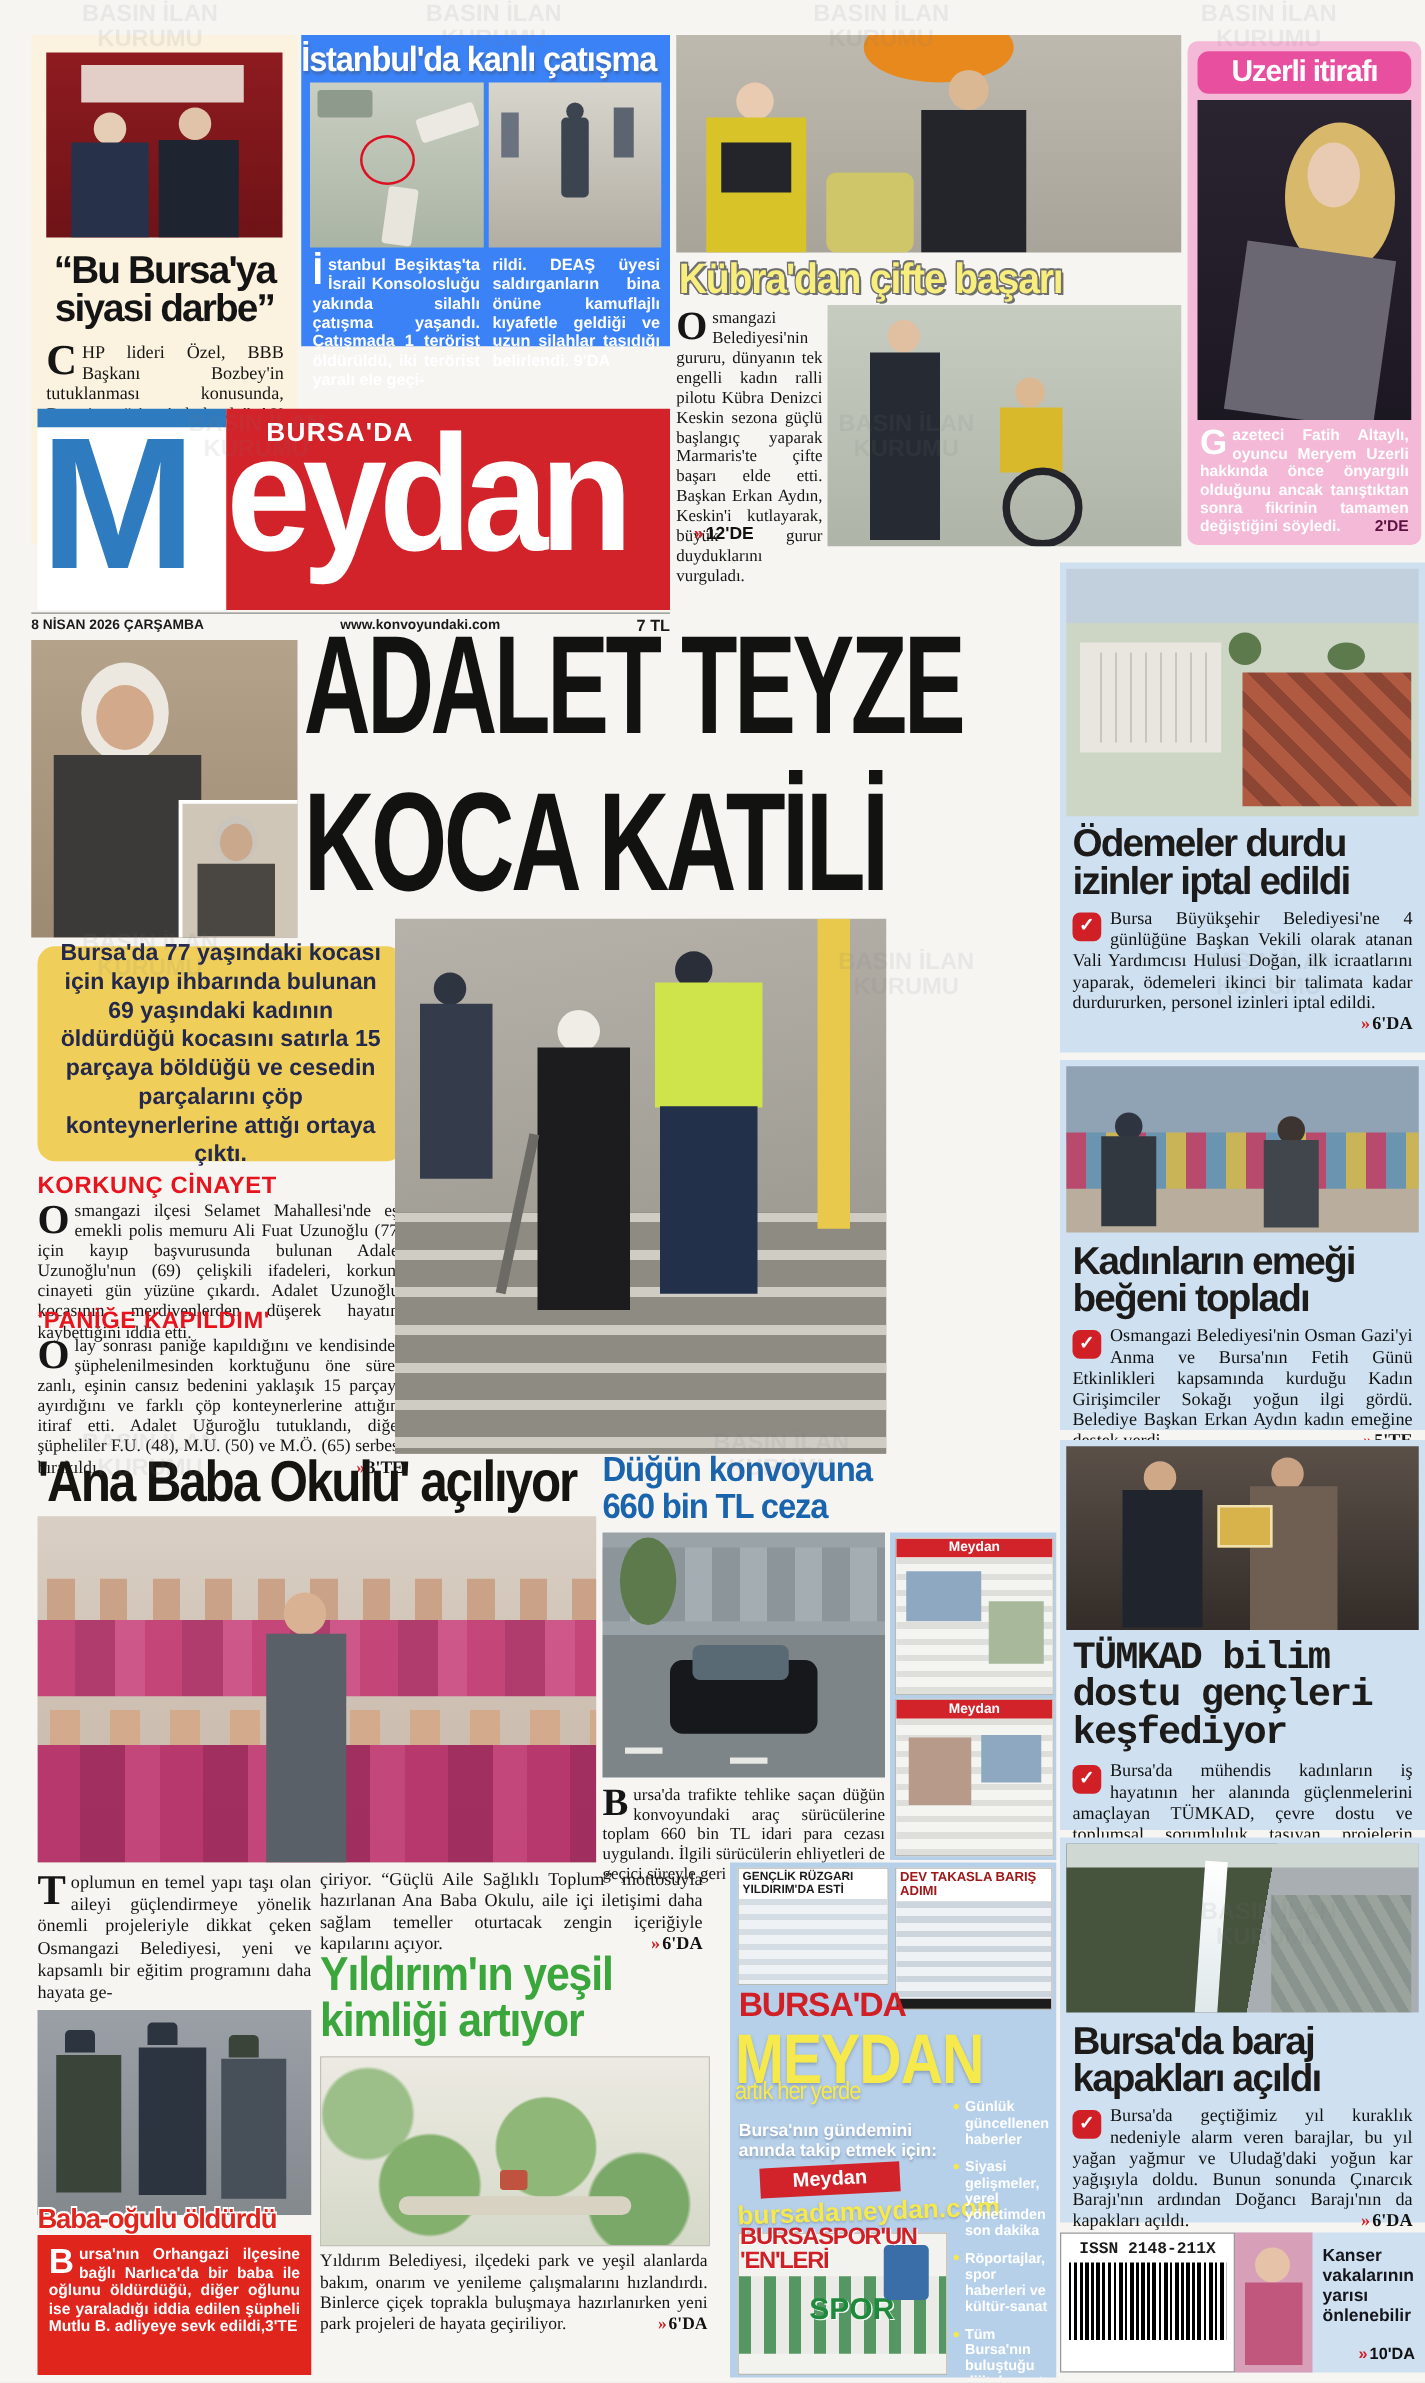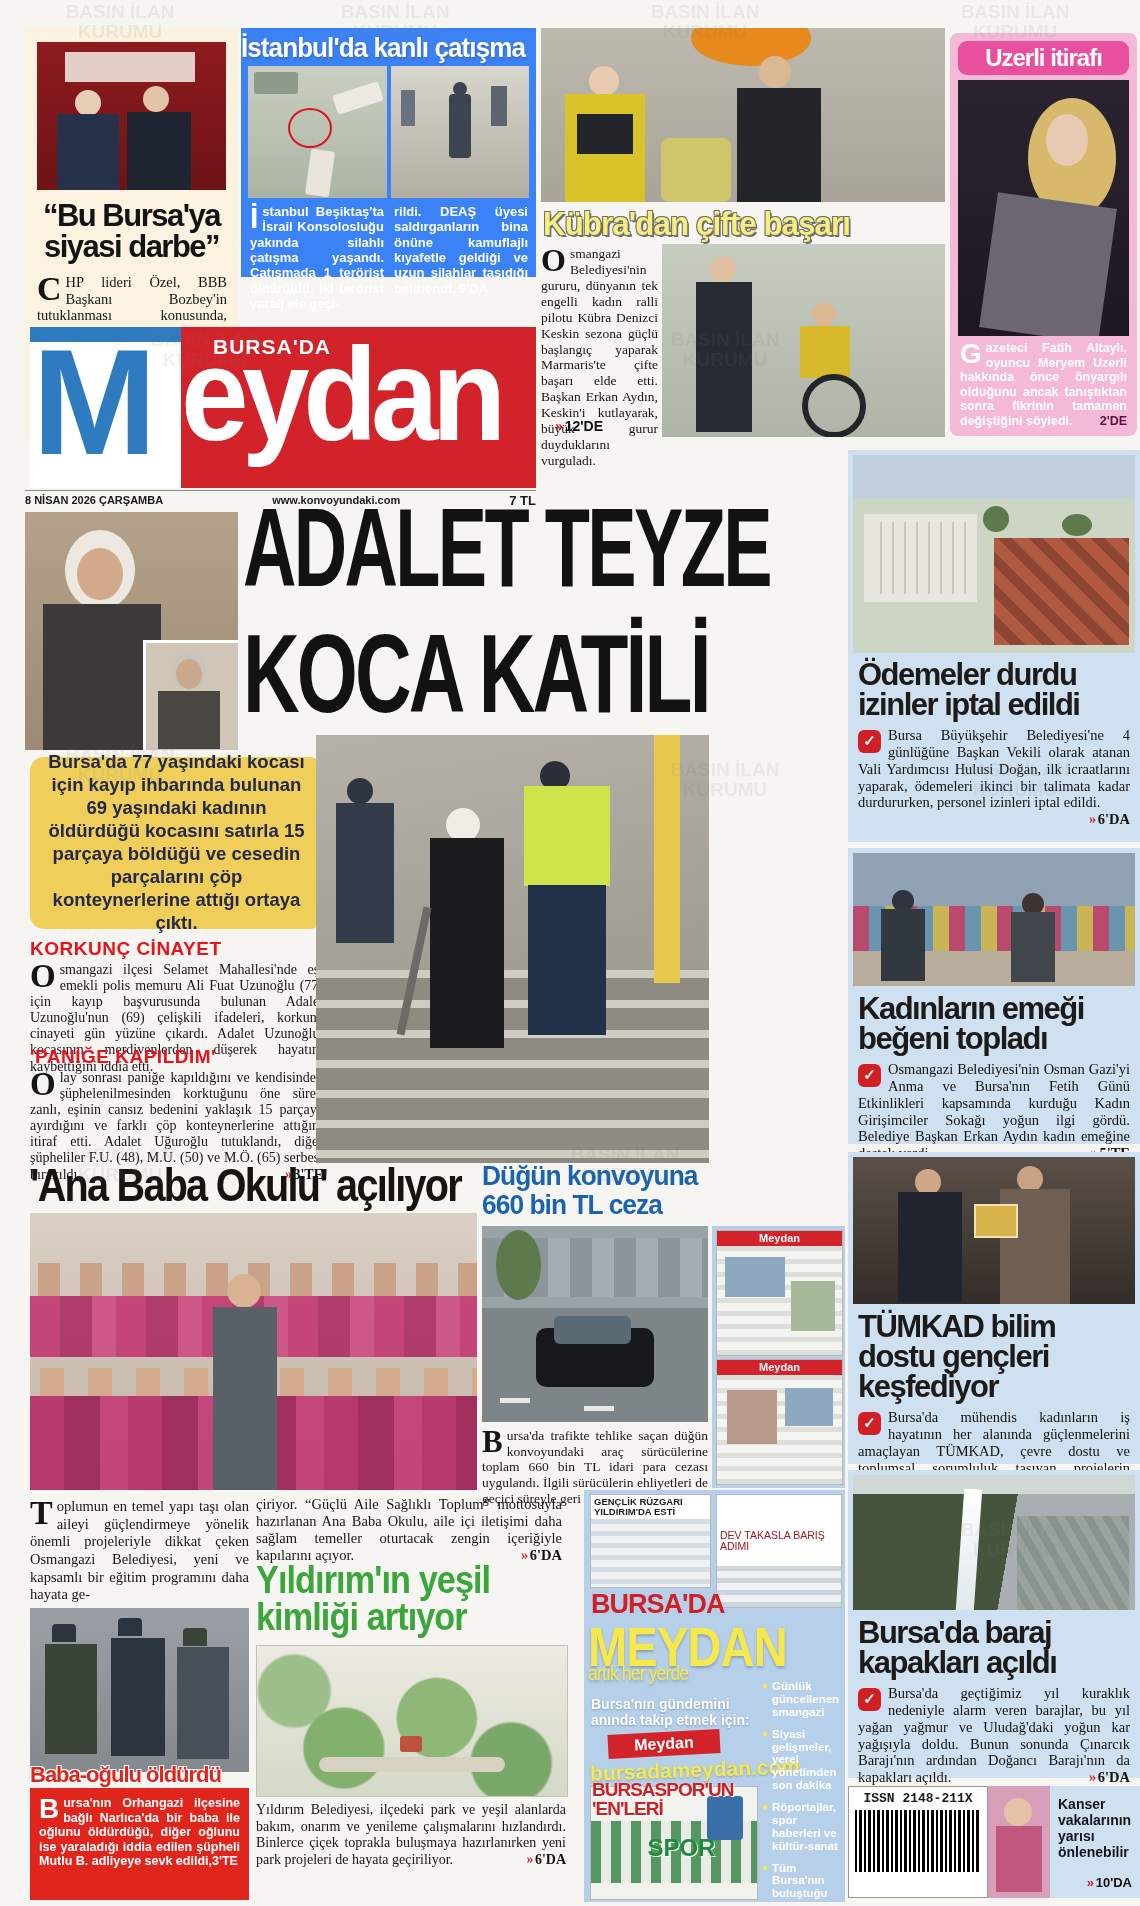--- a/index.html
+++ b/index.html
@@ -217,21 +217,21 @@
   </div>
 
   <div class="railbox" style="top:1152px;height:312px;">
     <div class="ph" style="left:5px;top:5px;width:282px;height:147px;background:linear-gradient(#5a5048,#332c28);">
       <div class="abs" style="left:22%;top:8%;width:26px;height:26px;border-radius:50%;background:#cfa888;"></div>
       <div class="abs" style="left:16%;top:24%;width:64px;height:110px;background:#20242c;"></div>
       <div class="abs" style="left:58%;top:6%;width:26px;height:26px;border-radius:50%;background:#c9a284;"></div>
       <div class="abs" style="left:52%;top:22%;width:70px;height:118px;background:#6e5f52;"></div>
       <div class="abs" style="left:43%;top:32%;width:40px;height:30px;background:#d8b24a;border:2px solid #f0e2b0;"></div>
     </div>
-    <div class="rail-h" style="margin-top:152px;">TÜMKAD bilim dostu gençleri keşfediyor</div>
+    <div class="rail-h" style="margin-top:152px;font-family:Liberation Mono, monospace;">TÜMKAD bilim dostu gençleri keşfediyor</div>
     <div class="railbody">
       <span class="check">✓</span>
       <span>Bursa'da mühendis kadınların iş hayatının her alanında güçlenmelerini amaçlayan TÜMKAD, çevre dostu ve toplumsal sorumluluk taşıyan projelerin desteklenmesi konusunda örnek etkinlikler gerçekleştiriyor.</span>
       <span class="pref"><span class="arr">»</span> <span class="pg">6'DA</span></span>
     </div>
   </div>
 
   <div class="railbox" style="top:1470px;height:308px;">
     <div class="ph" style="left:5px;top:5px;width:282px;height:135px;background:linear-gradient(100deg,#46543e 0 55%,#a8aeb2 55%);">
       <div class="abs" style="left:0;top:0;width:100%;height:14%;background:#cfd8d2;"></div>
@@ -346,21 +346,21 @@
       <div class="abs" style="left:68px;top:28px;width:48px;height:38px;background:#8fa8c2;"></div>
     </div>
   </div>
 
   <div class="abs" style="left:584px;top:1490px;width:261px;height:412px;background:#b7d0ea;overflow:hidden;">
     <div class="minicover" style="left:6px;top:4px;width:119px;height:92px;">
       <div style="font-weight:700;font-size:9.5px;line-height:1.05;color:#1c1c1c;padding:2px 3px;">GENÇLİK RÜZGARI YILDIRIM'DA ESTİ</div>
       <div style="height:100%;background:repeating-linear-gradient(#d4dce4 0 5px,#eef2f5 5px 12px);"></div>
     </div>
     <div class="minicover" style="left:132px;top:4px;width:124px;height:112px;">
-      <div style="font-weight:400;font-size:10.5px;line-height:1.05;color:#a01818;padding:14px 3px;margin-top:21px;">DEV TAKASLA BARIŞ ADIMI</div>
+      <div style="font-weight:700;font-size:10.5px;line-height:1.05;color:#a01818;padding:2px 3px;">DEV TAKASLA BARIŞ ADIMI</div>
       <div style="height:70%;background:repeating-linear-gradient(#ccd4dc 0 5px,#eef2f5 5px 12px);"></div>
       <div style="height:12px;background:#1c1c1c;"></div>
     </div>
     <div class="abs" style="left:7px;top:99px;font-weight:700;font-size:27px;color:#d11f26;letter-spacing:-1px;">BURSA'DA</div>
     <div class="abs" style="left:4px;top:124px;font-weight:700;font-size:56px;color:#f6e94b;letter-spacing:-1px;text-shadow:0 2px 3px rgba(90,110,140,.5);">
       <span class="cond" style="transform:scaleX(.84);">MEYDAN</span>
     </div>
     <div class="abs" style="left:4px;top:172px;font-weight:400;font-size:20px;color:#f6e94b;letter-spacing:-1px;text-shadow:0 2px 3px rgba(90,110,140,.5);">
       <span class="cond" style="transform:scaleX(.88);">artık her yerde</span>
     </div>
@@ -371,21 +371,21 @@
     <div class="abs" style="left:6px;top:268px;font-weight:700;font-size:21px;color:#f6e94b;transform:rotate(-2deg);text-shadow:0 1px 2px rgba(90,110,140,.5);">bursadameydan.com</div>
     <div class="ph" style="left:6px;top:296px;width:166px;height:112px;background:#f2f2ee;border:1px solid #b9b9b4;">
       <div class="abs" style="left:0;top:30%;width:100%;height:56%;background:repeating-linear-gradient(90deg,#2e8040 0 10px,#e8e8e4 10px 20px);opacity:.8;"></div>
       <div class="abs" style="left:34%;top:42%;font-weight:700;font-size:24px;color:#1f8a3c;text-shadow:1px 1px 0 #fff;">SPOR</div>
       <div class="abs" style="left:70%;top:8%;width:36px;height:44px;background:#3a6ea8;border-radius:4px;"></div>
     </div>
     <div class="abs" style="left:8px;top:290px;width:140px;font-weight:700;font-size:19px;line-height:1.0;color:#d11f26;letter-spacing:-1px;z-index:2;text-shadow:1px 1px 0 #fff;">BURSASPOR'UN 'EN'LERİ</div>
     <div class="abs" style="left:178px;top:190px;width:80px;">
       <div class="bullet-item">
         <span class="bullet-dot">●</span>
-        <span>Günlük güncellenen smangazi</span>
+        <span>Günlük güncellenen haberler</span>
       </div>
       <div class="bullet-item">
         <span class="bullet-dot">●</span>
         <span>Siyasi gelişmeler, yerel yönetimden son dakika</span>
       </div>
       <div class="bullet-item">
         <span class="bullet-dot">●</span>
         <span>Röportajlar, spor haberleri ve kültür-sanat</span>
       </div>
       <div class="bullet-item">

